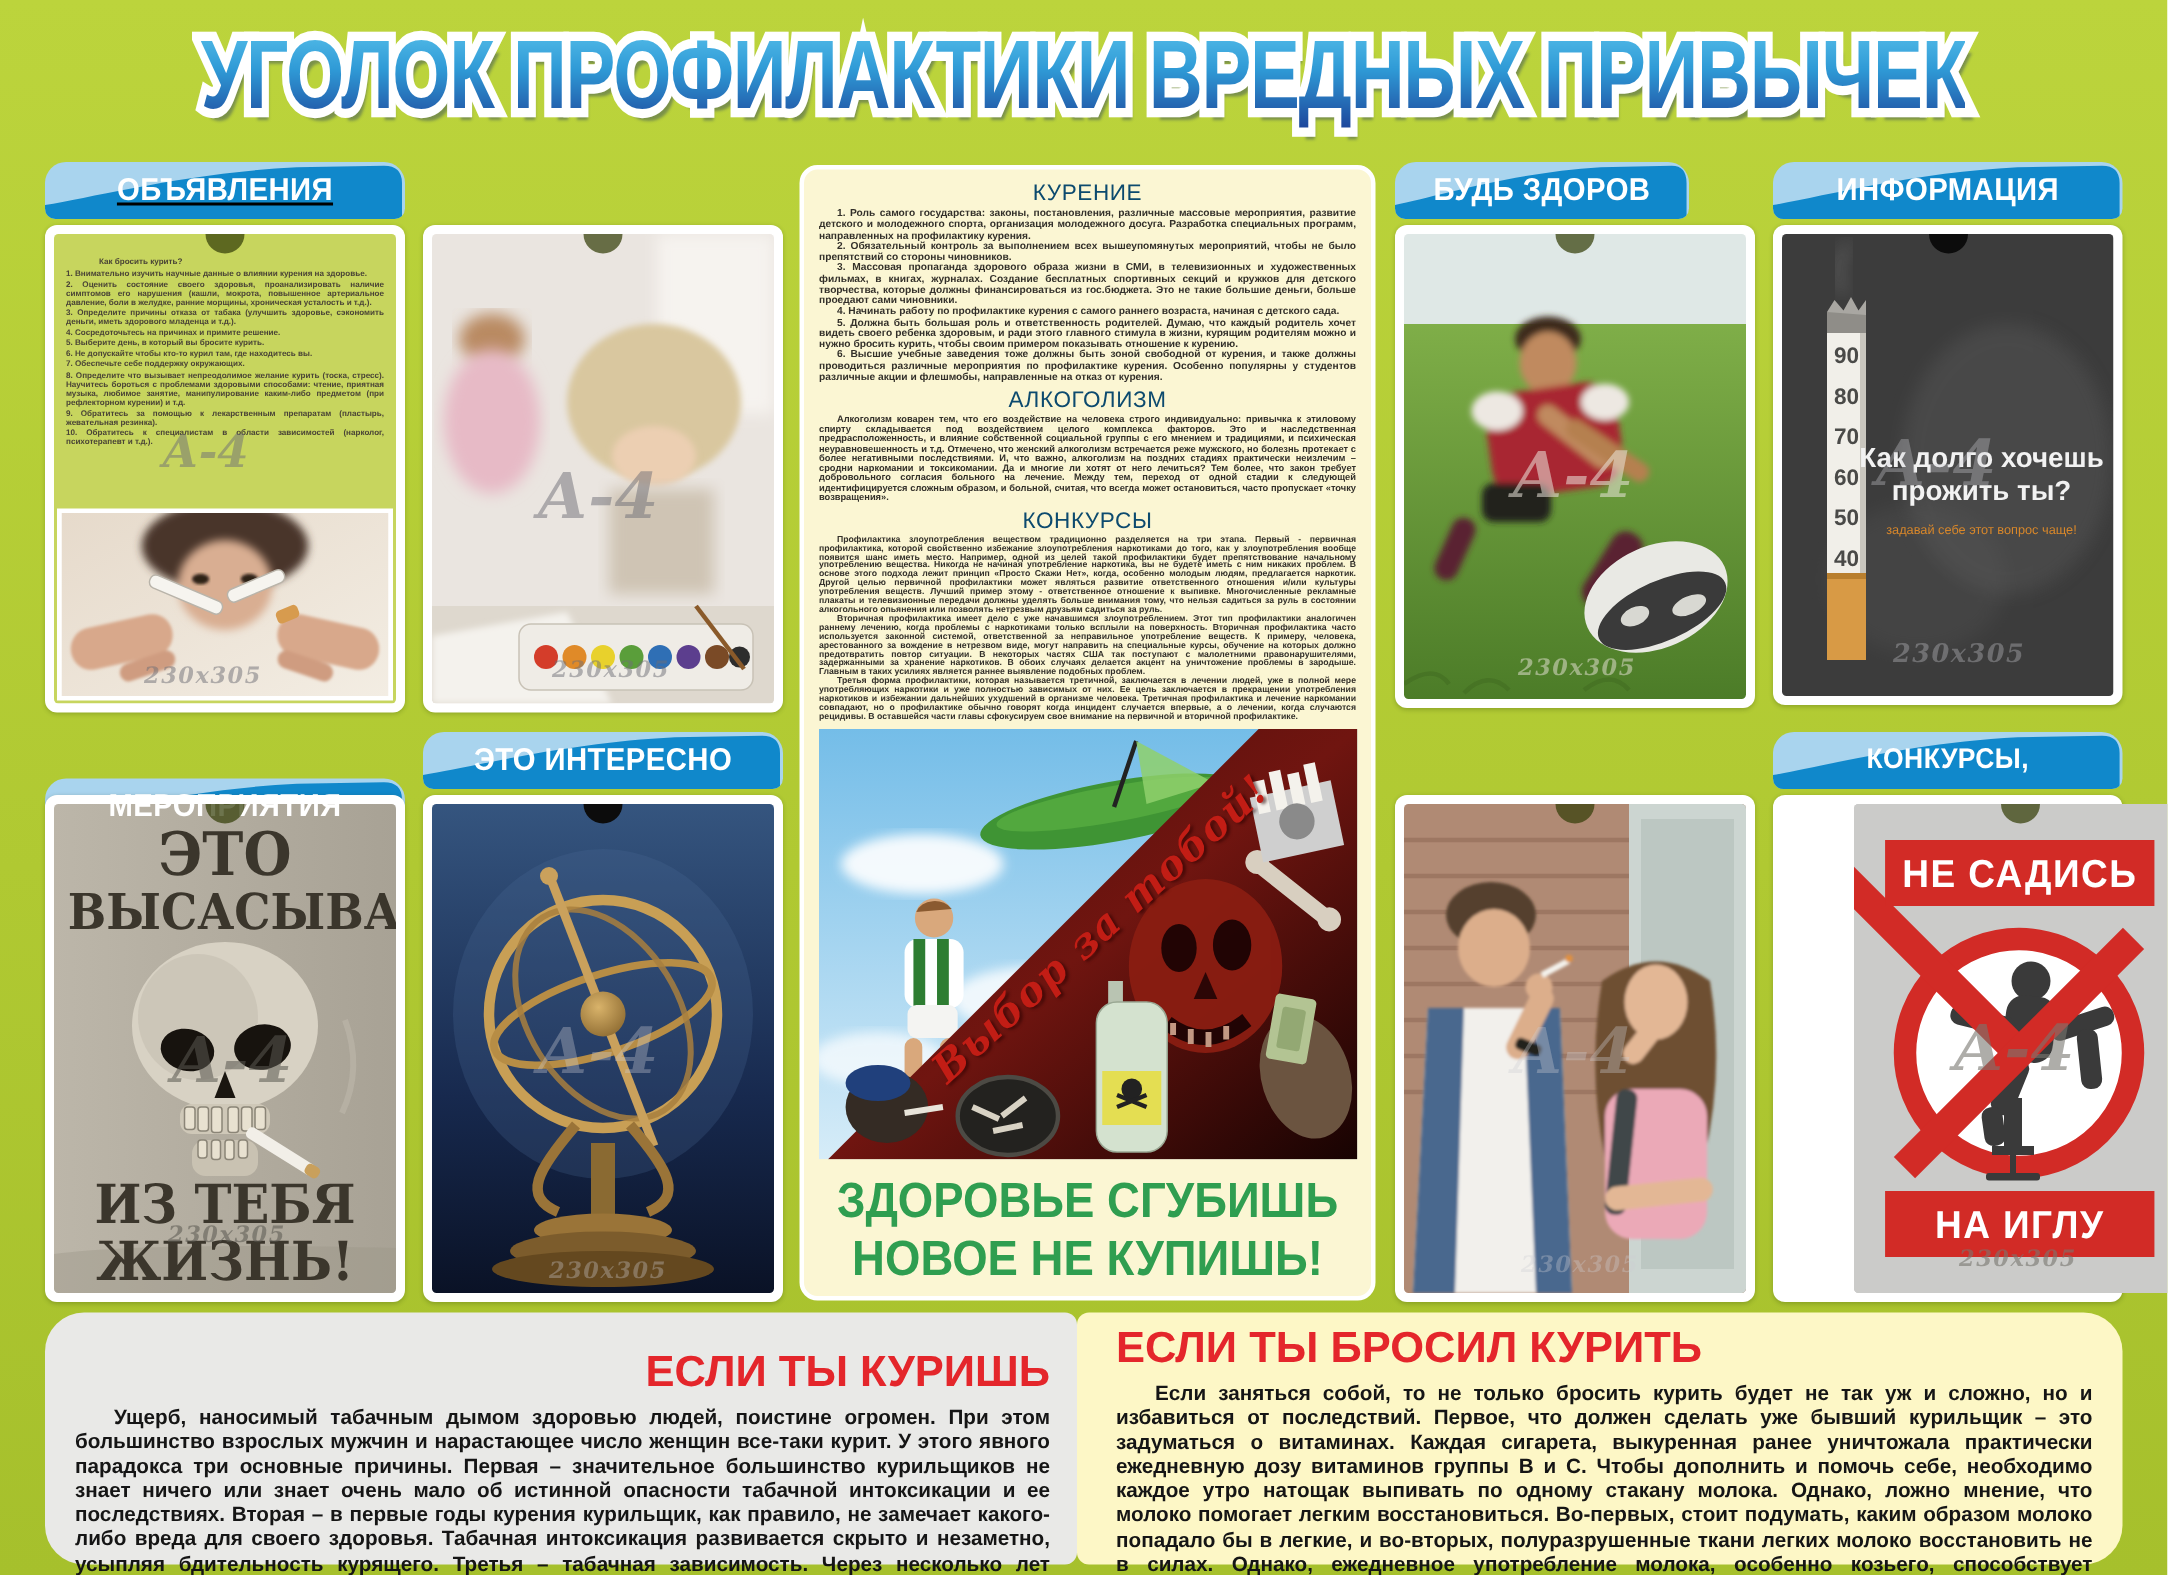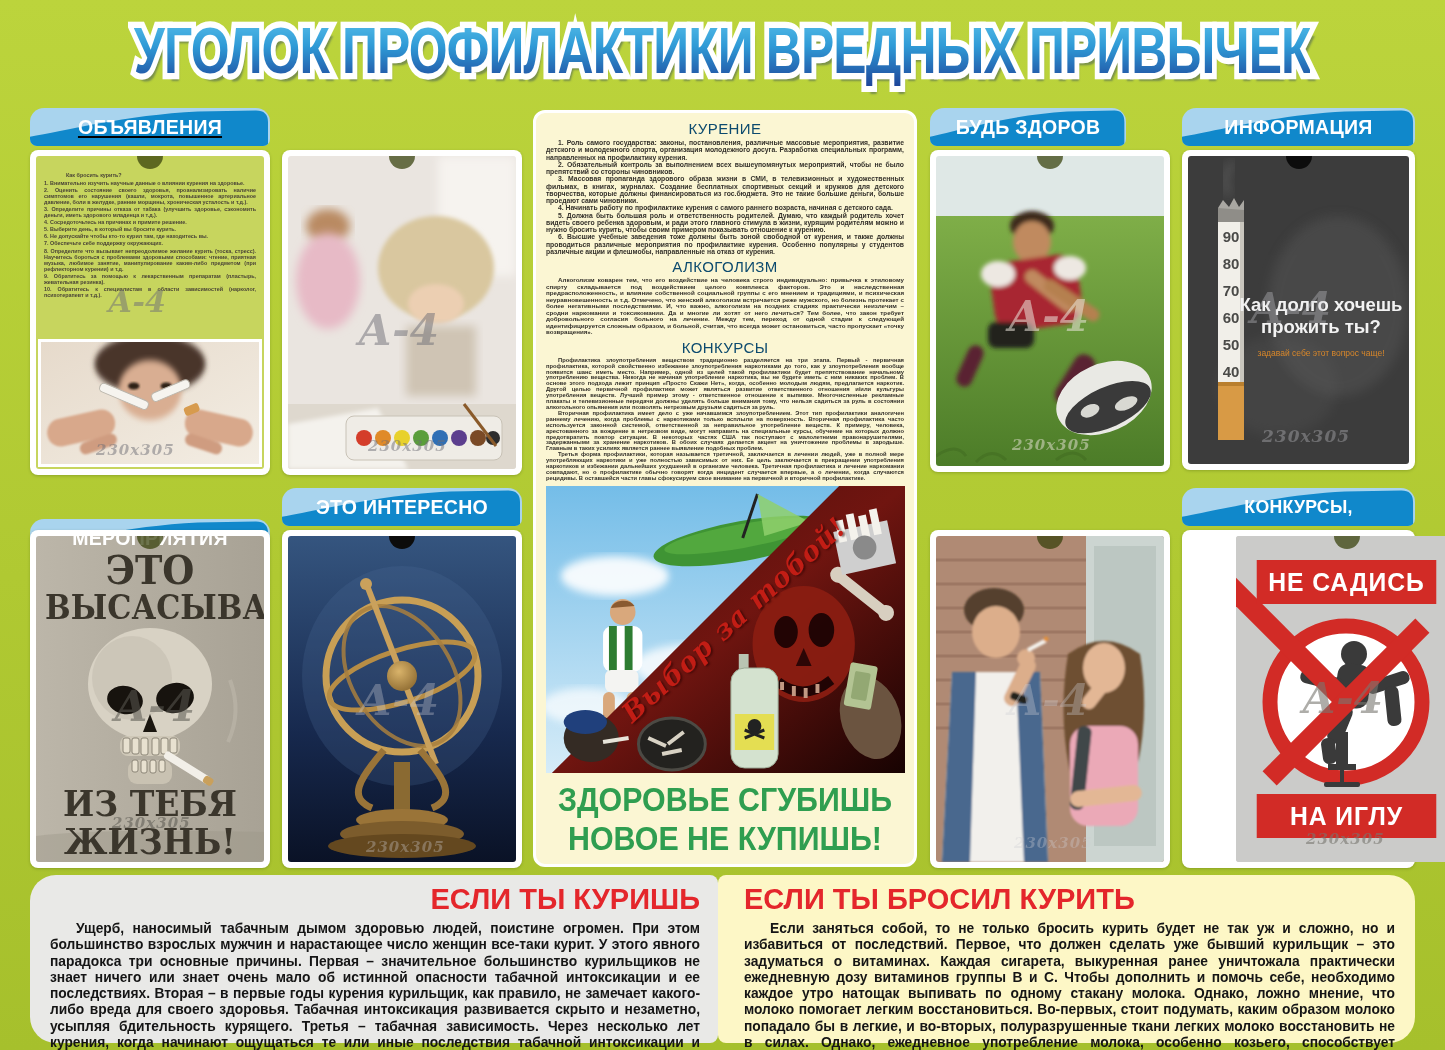--- a/index.html
+++ b/index.html
@@ -62,21 +62,21 @@
   
   .ep-t{position:absolute;left:0;right:0;text-align:center;font-family:"DejaVu Serif",serif;font-weight:700;
         color:#3b362c;transform:scaleX(.92);}
   
   .np-banner{position:absolute;left:16px;right:16px;height:44px;background:#d22b26;color:#fff;
         font-weight:800;font-size:26px;text-align:center;line-height:44px;letter-spacing:1px;transform:scaleX(.95);}
   
   .fbox{position:absolute;box-sizing:border-box;}
   .fbox .fh{font-weight:800;font-size:29px;color:#e4262b;transform-origin:left center;letter-spacing:0;}
   .fbox .ft{font-size:13.8px;line-height:1.18;font-weight:700;color:#151515;text-align:justify;text-indent:26px;margin-top:5px;}
-  #f-smoke{left:30px;top:875px;width:688px;height:168px;background:#e9e9e7;border-radius:26px 8px 8px 26px;padding:8px 18px 8px 20px;}
+  #f-smoke{left:30px;top:875px;width:688px;height:168px;background:#e9e9e7;border-radius:26px 8px 8px 26px;padding:24px 18px 8px 20px;}
   #f-smoke .fh{text-align:right;}
   #f-quit{left:718px;top:875px;width:697px;height:168px;background:#fdf7c6;border-radius:8px 26px 26px 8px;padding:8px 20px 8px 26px;}
   #f-quit .fh{text-align:left;}
 </style>
 </head>
 <body>
 
 <div class="page">
 
   <div class="title">

